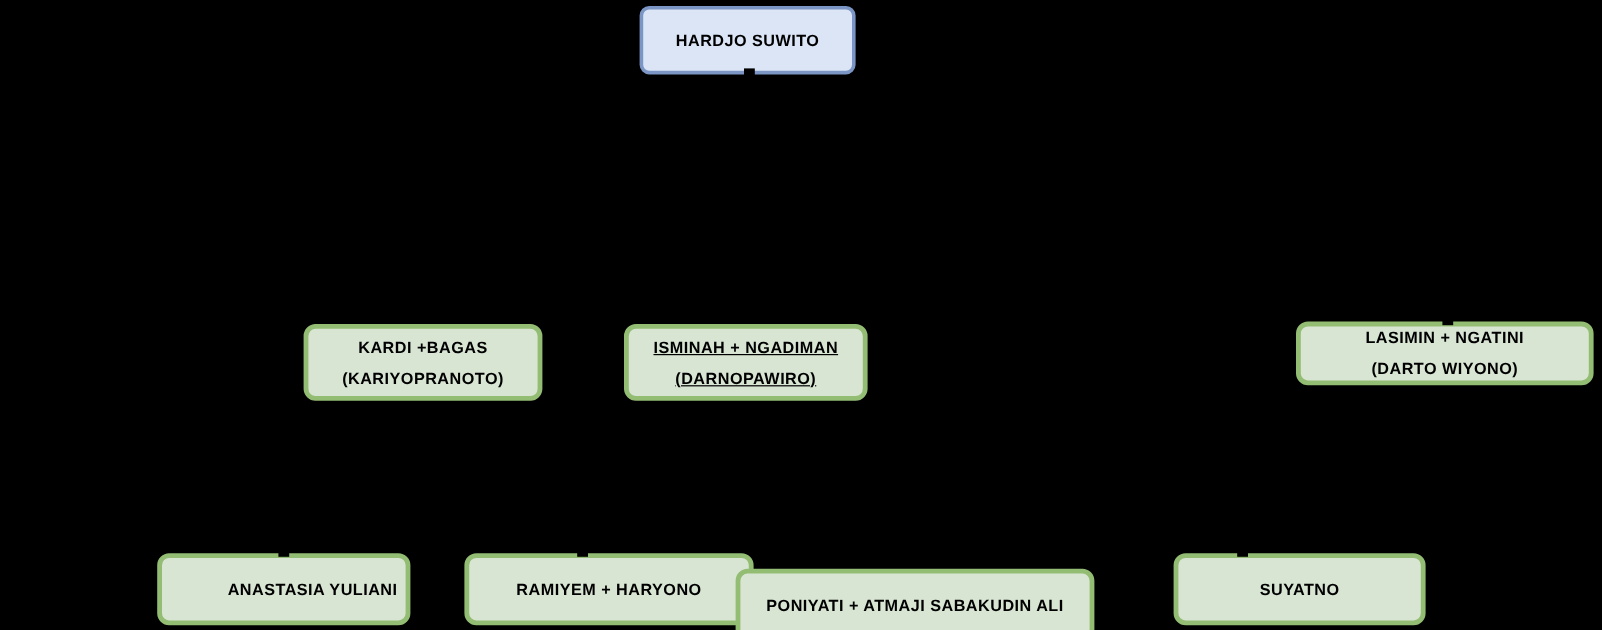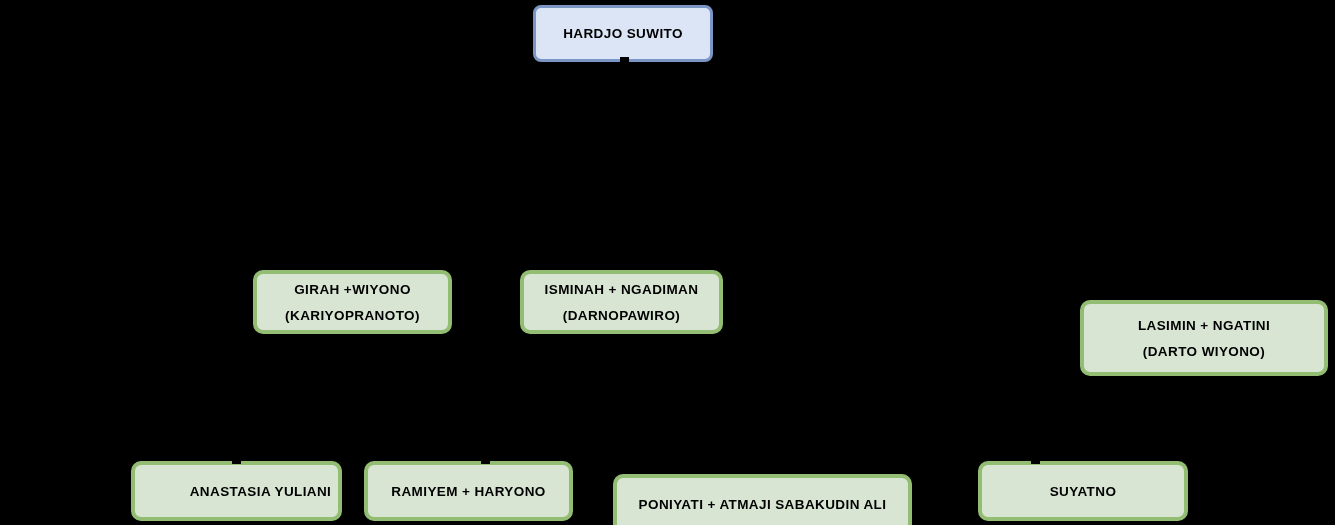--- a/index.html
+++ b/index.html
@@ -53,47 +53,47 @@
     width: 9px;
     height: 6px;
     background: var(--connector);
     z-index: 5;
   }
   
   .pos-root      { left: 533px;  top: 5px;   width: 180px; height: 57px; }
   
   .pos-g2-0      { left: 8px;    top: 270px; width: 205px; height: 64px; }
   .pos-g2-1      { left: 253px;  top: 270px; width: 199px; height: 64px; }
-  .pos-g2-2      { left: 520px;  top: 270px; width: 203px; height: 64px; }
+  .pos-g2-2      { left: 520px;  top: 270px; width: 203px; height: 64px; text-decoration: underline; }
   .pos-g2-3      { left: 822px;  top: 271px; width: 181px; height: 61px; }
-  .pos-g2-4      { left: 1080px; top: 268px; width: 248px; height: 76px; margin-top: 32px; }
+  .pos-g2-4      { left: 1080px; top: 268px; width: 248px; height: 53px; }
   
   .pos-g3-0      { left: 131px;  top: 461px; width: 211px; height: 60px; padding-left: 48px; }
-  .pos-g3-1      { left: 364px;  top: 461px; width: 209px; height: 60px; }
+  .pos-g3-1      { left: 387px;  top: 461px; width: 241px; height: 60px; }
   .pos-g3-2      { left: 613px;  top: 461px; width: 299px; height: 60px; margin-top: 13px; }
   .pos-g3-3      { left: 932px;  top: 461px; width: 210px; height: 60px; margin-left: 46px; }
   
   .stub-root     { left: 620px;  top: 57px;  }
   .stub-g2-4     { left: 1202px; top: 265px; }
   .stub-g3-0     { left: 232px;  top: 458px; }
   .stub-g3-1     { left: 481px;  top: 458px; }
   .stub-g3-2     { left: 757px;  top: 458px; }
   .stub-g3-3     { left: 1031px; top: 458px; }
 </style>
 </head>
 <body>
 
 <div class="canvas">
 
   <div class="node node-root pos-root">
     <span class="label">HARDJO SUWITO</span>
   </div>
 
   <div class="node node-green pos-g2-1">
-    <span class="label">GIRAH +WIYONO</span>
+    <span class="label">KARDI +BAGAS</span>
     <span class="sub">(KARIYOPRANOTO)</span>
   </div>
   <div class="node node-green pos-g2-2">
     <span class="label">ISMINAH + NGADIMAN</span>
     <span class="sub">(DARNOPAWIRO)</span>
   </div>
   <div class="node node-green pos-g2-4">
     <span class="label">LASIMIN + NGATINI</span>
     <span class="sub">(DARTO WIYONO)</span>
   </div>

